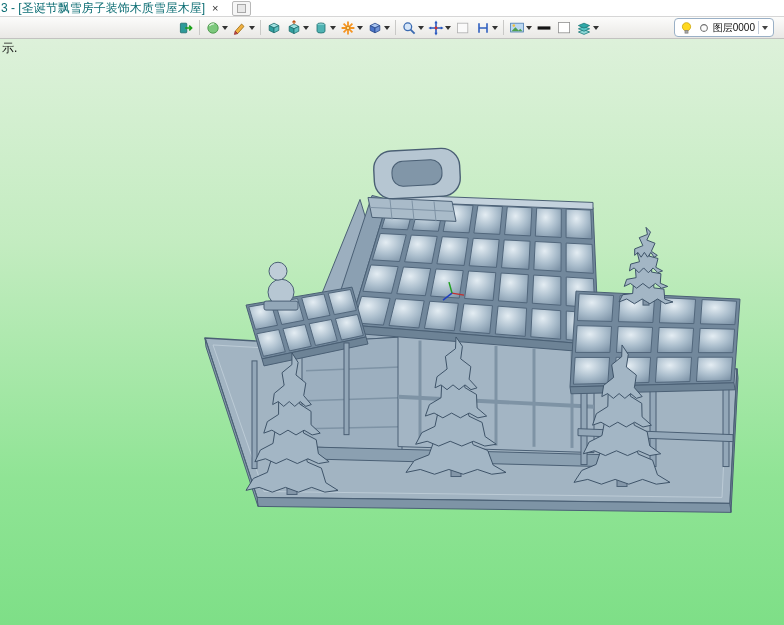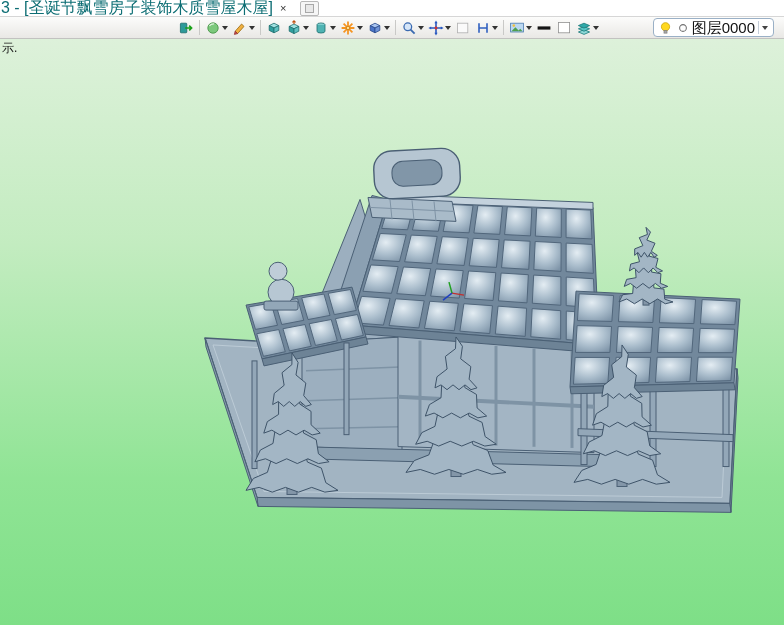--- a/index.html
+++ b/index.html
@@ -2,35 +2,35 @@
 <html><head>
 <meta charset="utf-8">
 <style>
   html,body{margin:0;padding:0;background:#fff;}
   body{width:784px;height:625px;overflow:hidden;font-family:"Liberation Sans","DejaVu Sans",sans-serif;}
   .app{display:flex;flex-direction:column;width:784px;height:625px;}
 
   
   .tabbar{height:16px;background:#ffffff;border-bottom:1px solid #d6d6d6;display:flex;align-items:center;flex:0 0 auto;}
   .tab{display:flex;align-items:center;height:100%;padding:0 4px 0 1px;}
-  .tab-label{font-size:16px;color:#0d6e74;white-space:nowrap;line-height:16px;}
+  .tab-label{font-size:12px;color:#0d6e74;white-space:nowrap;line-height:16px;}
   .tab-close{font-size:11px;color:#333;margin-left:7px;cursor:default;line-height:16px;}
   .newtab{width:17px;height:13px;margin-left:10px;border:1px solid #b8b8b8;background:#f6f6f6;border-radius:2px;display:flex;align-items:center;justify-content:center;}
   .newtab i{display:block;width:7px;height:7px;background:#e8e8e8;border:1px solid #a8a8a8;}
 
   
   .toolbar{height:21px;flex:0 0 auto;background:linear-gradient(180deg,#fcfcfb,#e9e8e5);border-bottom:1px solid #c2c2c0;display:flex;align-items:center;padding-left:176px;}
   .tbtn{display:flex;align-items:center;padding:0 1px;margin:0 1px;border-radius:2px;}
   .tbtn svg{width:16px;height:16px;display:block;}
   .dd{width:0;height:0;border-left:3px solid transparent;border-right:3px solid transparent;border-top:4px solid #333;margin-left:1px;}
   .tsep{width:1px;height:15px;background:#c9c9c7;margin:0 3px;}
   .layer-group{margin-left:auto;margin-right:10px;display:flex;align-items:center;gap:3px;border:1px solid #9ab0c6;border-radius:4px;background:#ffffff;height:17px;padding:0 4px;}
   .layer-group svg{display:block;}
   .layer-combo{display:flex;align-items:center;gap:3px;height:15px;padding:0 1px;}
-  .layer-combo .txt{font-size:15px;color:#111;line-height:15px;white-space:nowrap;}
+  .layer-combo .txt{font-size:10px;color:#111;line-height:15px;white-space:nowrap;}
   .combo-sep{width:1px;height:13px;background:#c4cdd8;}
   .combo-arrow{width:0;height:0;border-left:3.5px solid transparent;border-right:3.5px solid transparent;border-top:4.5px solid #444;}
 
   
   .viewport{flex:1 1 auto;position:relative;background:linear-gradient(180deg,#ddf1da 0%,#c3ecc0 35%,#90e495 75%,#7edf87 100%);overflow:hidden;}
   .prompt{position:absolute;left:2px;top:1px;font-size:12px;color:#111;z-index:2;}
   #scene{position:absolute;left:0;top:0;width:100%;height:100%;}
 </style>
 </head>
 <body>

